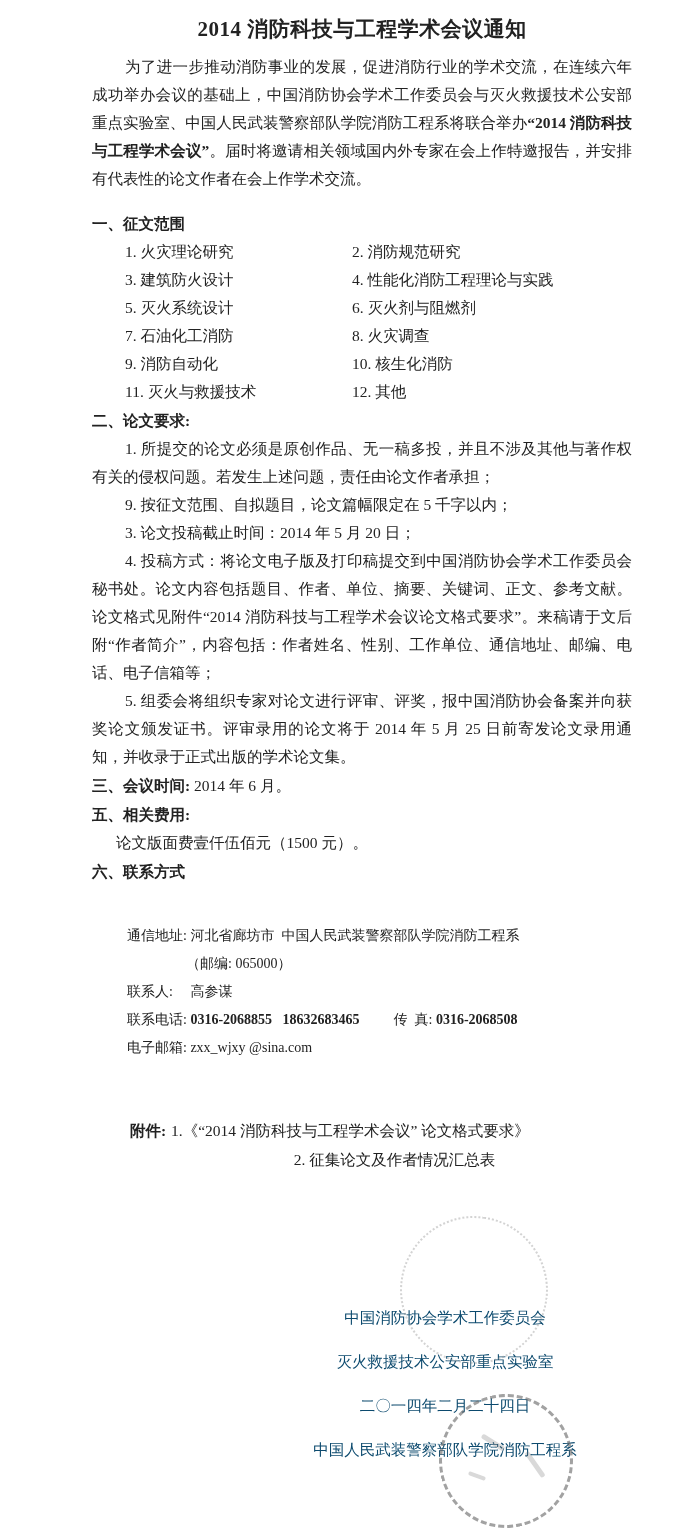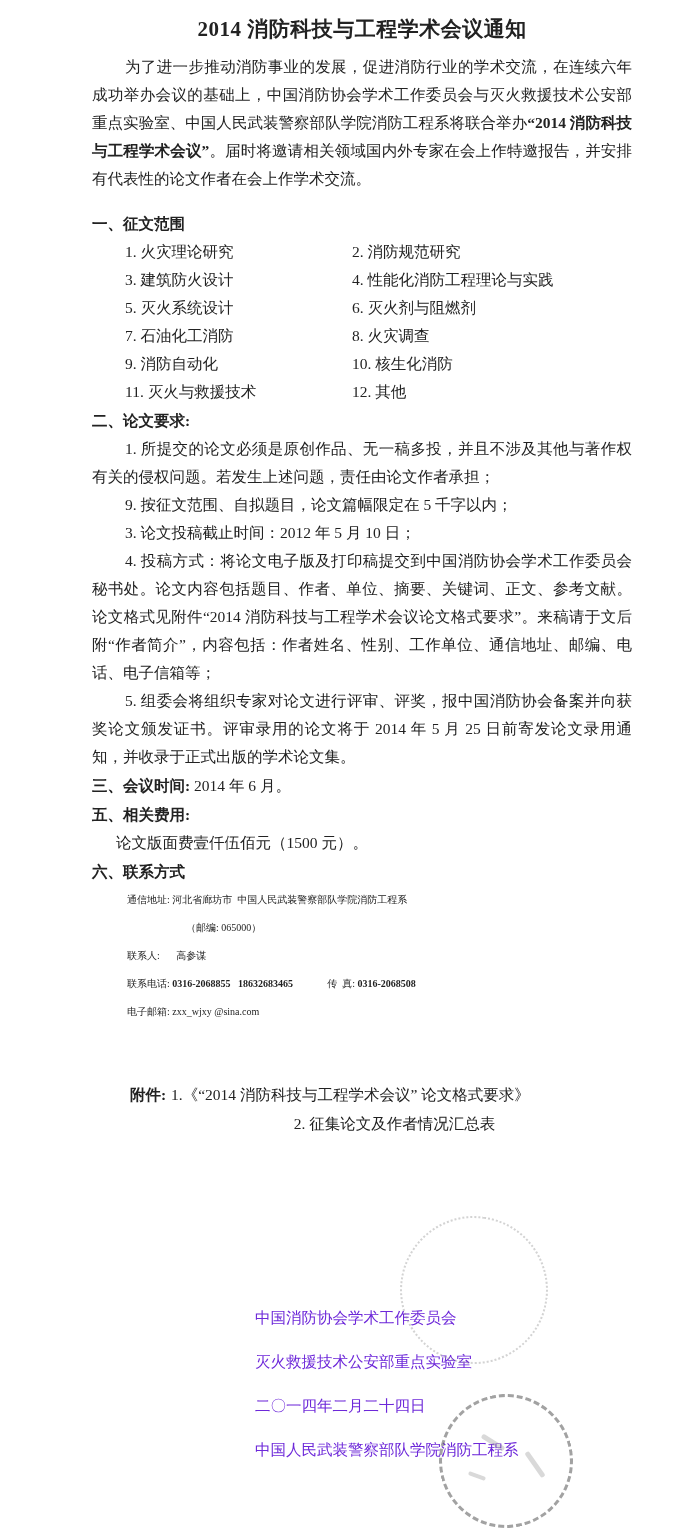--- a/index.html
+++ b/index.html
@@ -28,35 +28,35 @@
     margin-left:33px;display:grid;grid-template-columns:227px 1fr;
     font-size:15.5px;line-height:28px;
   }
   .body-par{
     margin:0;font-size:15.5px;line-height:28px;text-align:justify;
     text-indent:33px;
   }
   .fee-line{
     margin-left:24px;font-size:15.5px;line-height:28px;white-space:pre-wrap;
   }
-  .contact-block{font-size:10px;line-height:28px;}
+  .contact-block{font-size:14px;line-height:28px;margin-top:36px;}
   .contact-line{margin-left:35px;white-space:pre-wrap;}
   .contact-line .num{font-weight:bold;}
   .postcode-line{margin-left:94px;white-space:pre-wrap;}
   .gap-lg{display:inline-block;width:34px;}
   .gap-md{display:inline-block;width:14px;}
   .attachments{
     margin-top:54px;font-size:15.5px;line-height:29px;
   }
   .att-row{display:flex;margin-left:38px;}
   .att-label{font-weight:bold;width:41px;flex:0 0 41px;}
   .att-item2{margin-left:65px;text-align:center;}
   .signature{
     position:absolute;top:1296px;left:255px;width:380px;
-    font-size:15.5px;line-height:44px;color:#6d28d9;
+    text-align:center;font-size:15.5px;line-height:44px;color:#0c4a6e;
   }
   .seal{
     position:absolute;border-radius:50%;pointer-events:none;
   }
   .seal-upper{
     left:400px;top:1216px;width:144px;height:144px;
     border:2px dotted rgba(140,140,140,0.38);
     transform:rotate(8deg);
   }
   .seal-lower{
@@ -93,21 +93,21 @@
     <div>8. 火灾调查</div>
     <div>9. 消防自动化</div>
     <div>10. 核生化消防</div>
     <div>11. 灭火与救援技术</div>
     <div>12. 其他</div>
   </div>
 
   <div class="sec-heading">二、论文要求:</div>
   <p class="body-par">1. 所提交的论文必须是原创作品、无一稿多投，并且不涉及其他与著作权有关的侵权问题。若发生上述问题，责任由论文作者承担；</p>
   <p class="body-par">9. 按征文范围、自拟题目，论文篇幅限定在 5 千字以内；</p>
-  <p class="body-par">3. 论文投稿截止时间：2012 年 5 月 10 日；</p>
+  <p class="body-par">3. 论文投稿截止时间：2014 年 5 月 20 日；</p>
   <p class="body-par">4. 投稿方式：将论文电子版及打印稿提交到中国消防协会学术工作委员会秘书处。论文内容包括题目、作者、单位、摘要、关键词、正文、参考文献。论文格式见附件“2014 消防科技与工程学术会议论文格式要求”。来稿请于文后附“作者简介”，内容包括：作者姓名、性别、工作单位、通信地址、邮编、电话、电子信箱等；</p>
   <p class="body-par">5. 组委会将组织专家对论文进行评审、评奖，报中国消防协会备案并向获奖论文颁发证书。评审录用的论文将于 2014 年 5 月 25 日前寄发论文录用通知，并收录于正式出版的学术论文集。</p>
 
   <div class="sec-heading"><span>三、会议时间: </span><span class="value">2014 年 6 月。</span></div>
 
 
   <div class="sec-heading">五、相关费用:</div>
   <div class="fee-line">论文版面费壹仟伍佰元（1500 元）。</div>
 
   <div class="sec-heading">六、联系方式</div>

